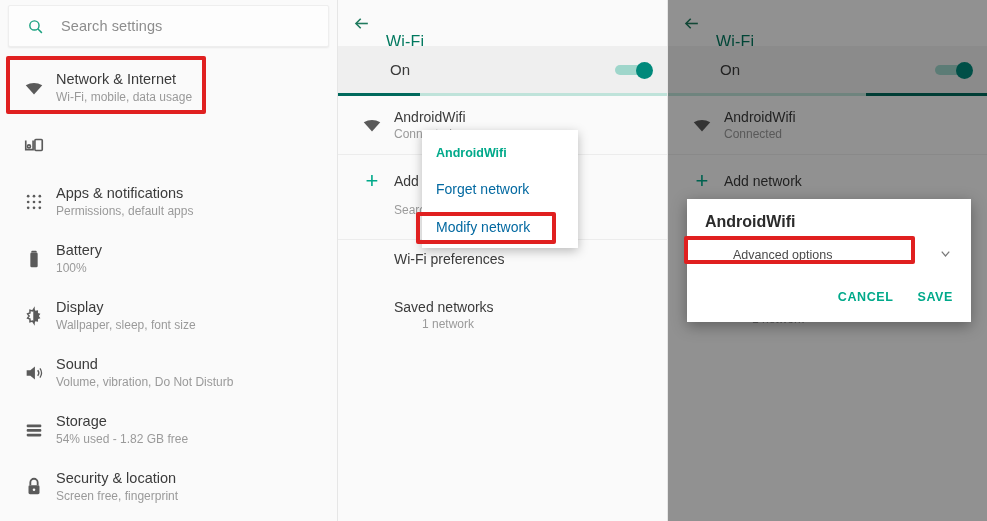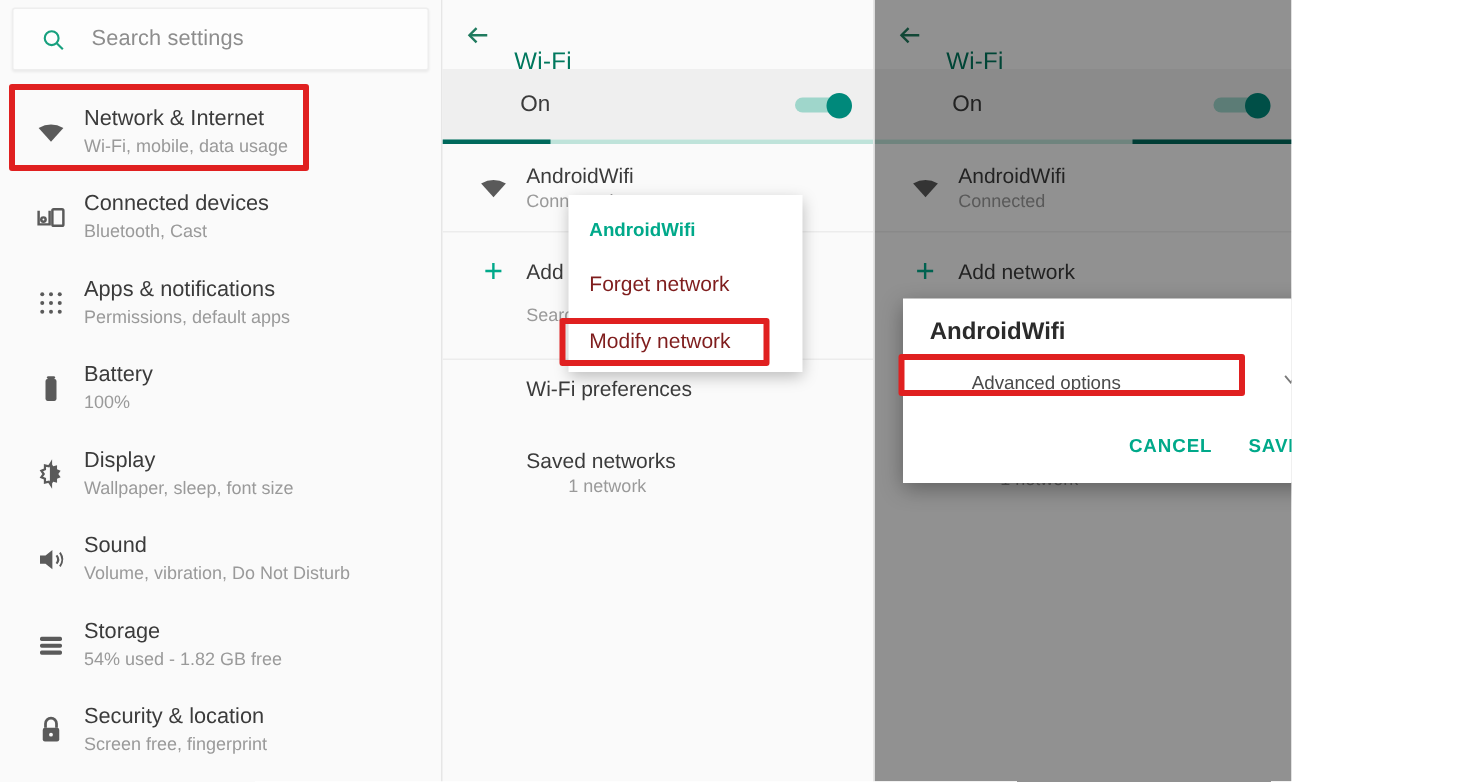--- a/index.html
+++ b/index.html
@@ -2,21 +2,21 @@
 <html><head>
 <meta charset="utf-8">
 <style>
   * { box-sizing: border-box; margin: 0; padding: 0; }
   html, body {
     width: 987px; height: 521px;
     background: #ffffff;
     font-family: "Liberation Sans", "DejaVu Sans", sans-serif;
     overflow: hidden;
   }
-  .screens { display: flex; width: 861px; height: 521px; }
+  .screens { display: flex; width: 987px; height: 521px; }
 
   
   .panel { position: relative; height: 521px; background: #fafafa; overflow: hidden; }
   .panel-1 { width: 337px; }
   .panel-2 { width: 331px; border-left: 1px solid #e6e6e6; border-right: 1px solid #e6e6e6; }
   .panel-3 { width: 319px; }
 
   
   .searchbar {
     margin: 5px 8px 0 8px; height: 42px;
@@ -76,21 +76,21 @@
   .pref-title { font-size: 14px; color: #3b3b3b; line-height: 18px; }
   .pref-sub { font-size: 12px; color: #9a9a9a; line-height: 16px; margin-left: 28px; }
 
   
   .ctx-menu {
     position: absolute; left: 84px; top: 130px; width: 156px;
     background: #ffffff; box-shadow: 0 3px 10px rgba(0,0,0,.26);
     z-index: 30; padding: 4px 0 2px 0;
   }
   .ctx-head { font-size: 12.5px; color: #00a98a; font-weight: bold; padding: 12px 0 10px 14px; }
-  .ctx-item { font-size: 14px; color: #7f1d1d; padding: 11px 0 11px 14px; }
+  .ctx-item { font-size: 14px; color: #0369a1; padding: 11px 0 11px 14px; }
   .hl-2 { left: 78px; top: 212px; width: 140px; height: 32px; }
 
   
   .scrim { position: absolute; inset: 0; background: rgba(0,0,0,.42); z-index: 20; }
   .dialog {
     position: absolute; left: 19px; top: 199px; width: 284px;
     background: #ffffff; z-index: 30;
     box-shadow: 0 4px 14px rgba(0,0,0,.35);
     padding: 14px 18px 6px 18px;
   }
@@ -134,24 +134,20 @@
         </span>
       </div>
 
       <div class="set-row">
         <span class="ic">
           <svg width="22" height="22" viewBox="0 0 24 24" fill="none" stroke="#5a5a5a" stroke-width="1.8">
             <path d="M3 7 L3 17 L11 17 L11 7"></path>
               <rect x="13" y="6" width="8" height="12" rx="1"></rect>
             <circle cx="6.5" cy="13.5" r="1.6"></circle>
           </svg>
-        </span>
-        <span class="set-txt">
-          <span class="set-title">Connected devices</span>
-          <span class="set-sub">Bluetooth, Cast</span>
         </span>
       </div>
 
       <div class="set-row">
         <span class="ic">
           <svg width="20" height="20" viewBox="0 0 24 24" fill="#5a5a5a">
             <circle cx="5" cy="5" r="1.6"></circle>
               <circle cx="12" cy="5" r="1.6"></circle>
               <circle cx="19" cy="5" r="1.6"></circle>
             <circle cx="5" cy="12" r="1.6"></circle>

